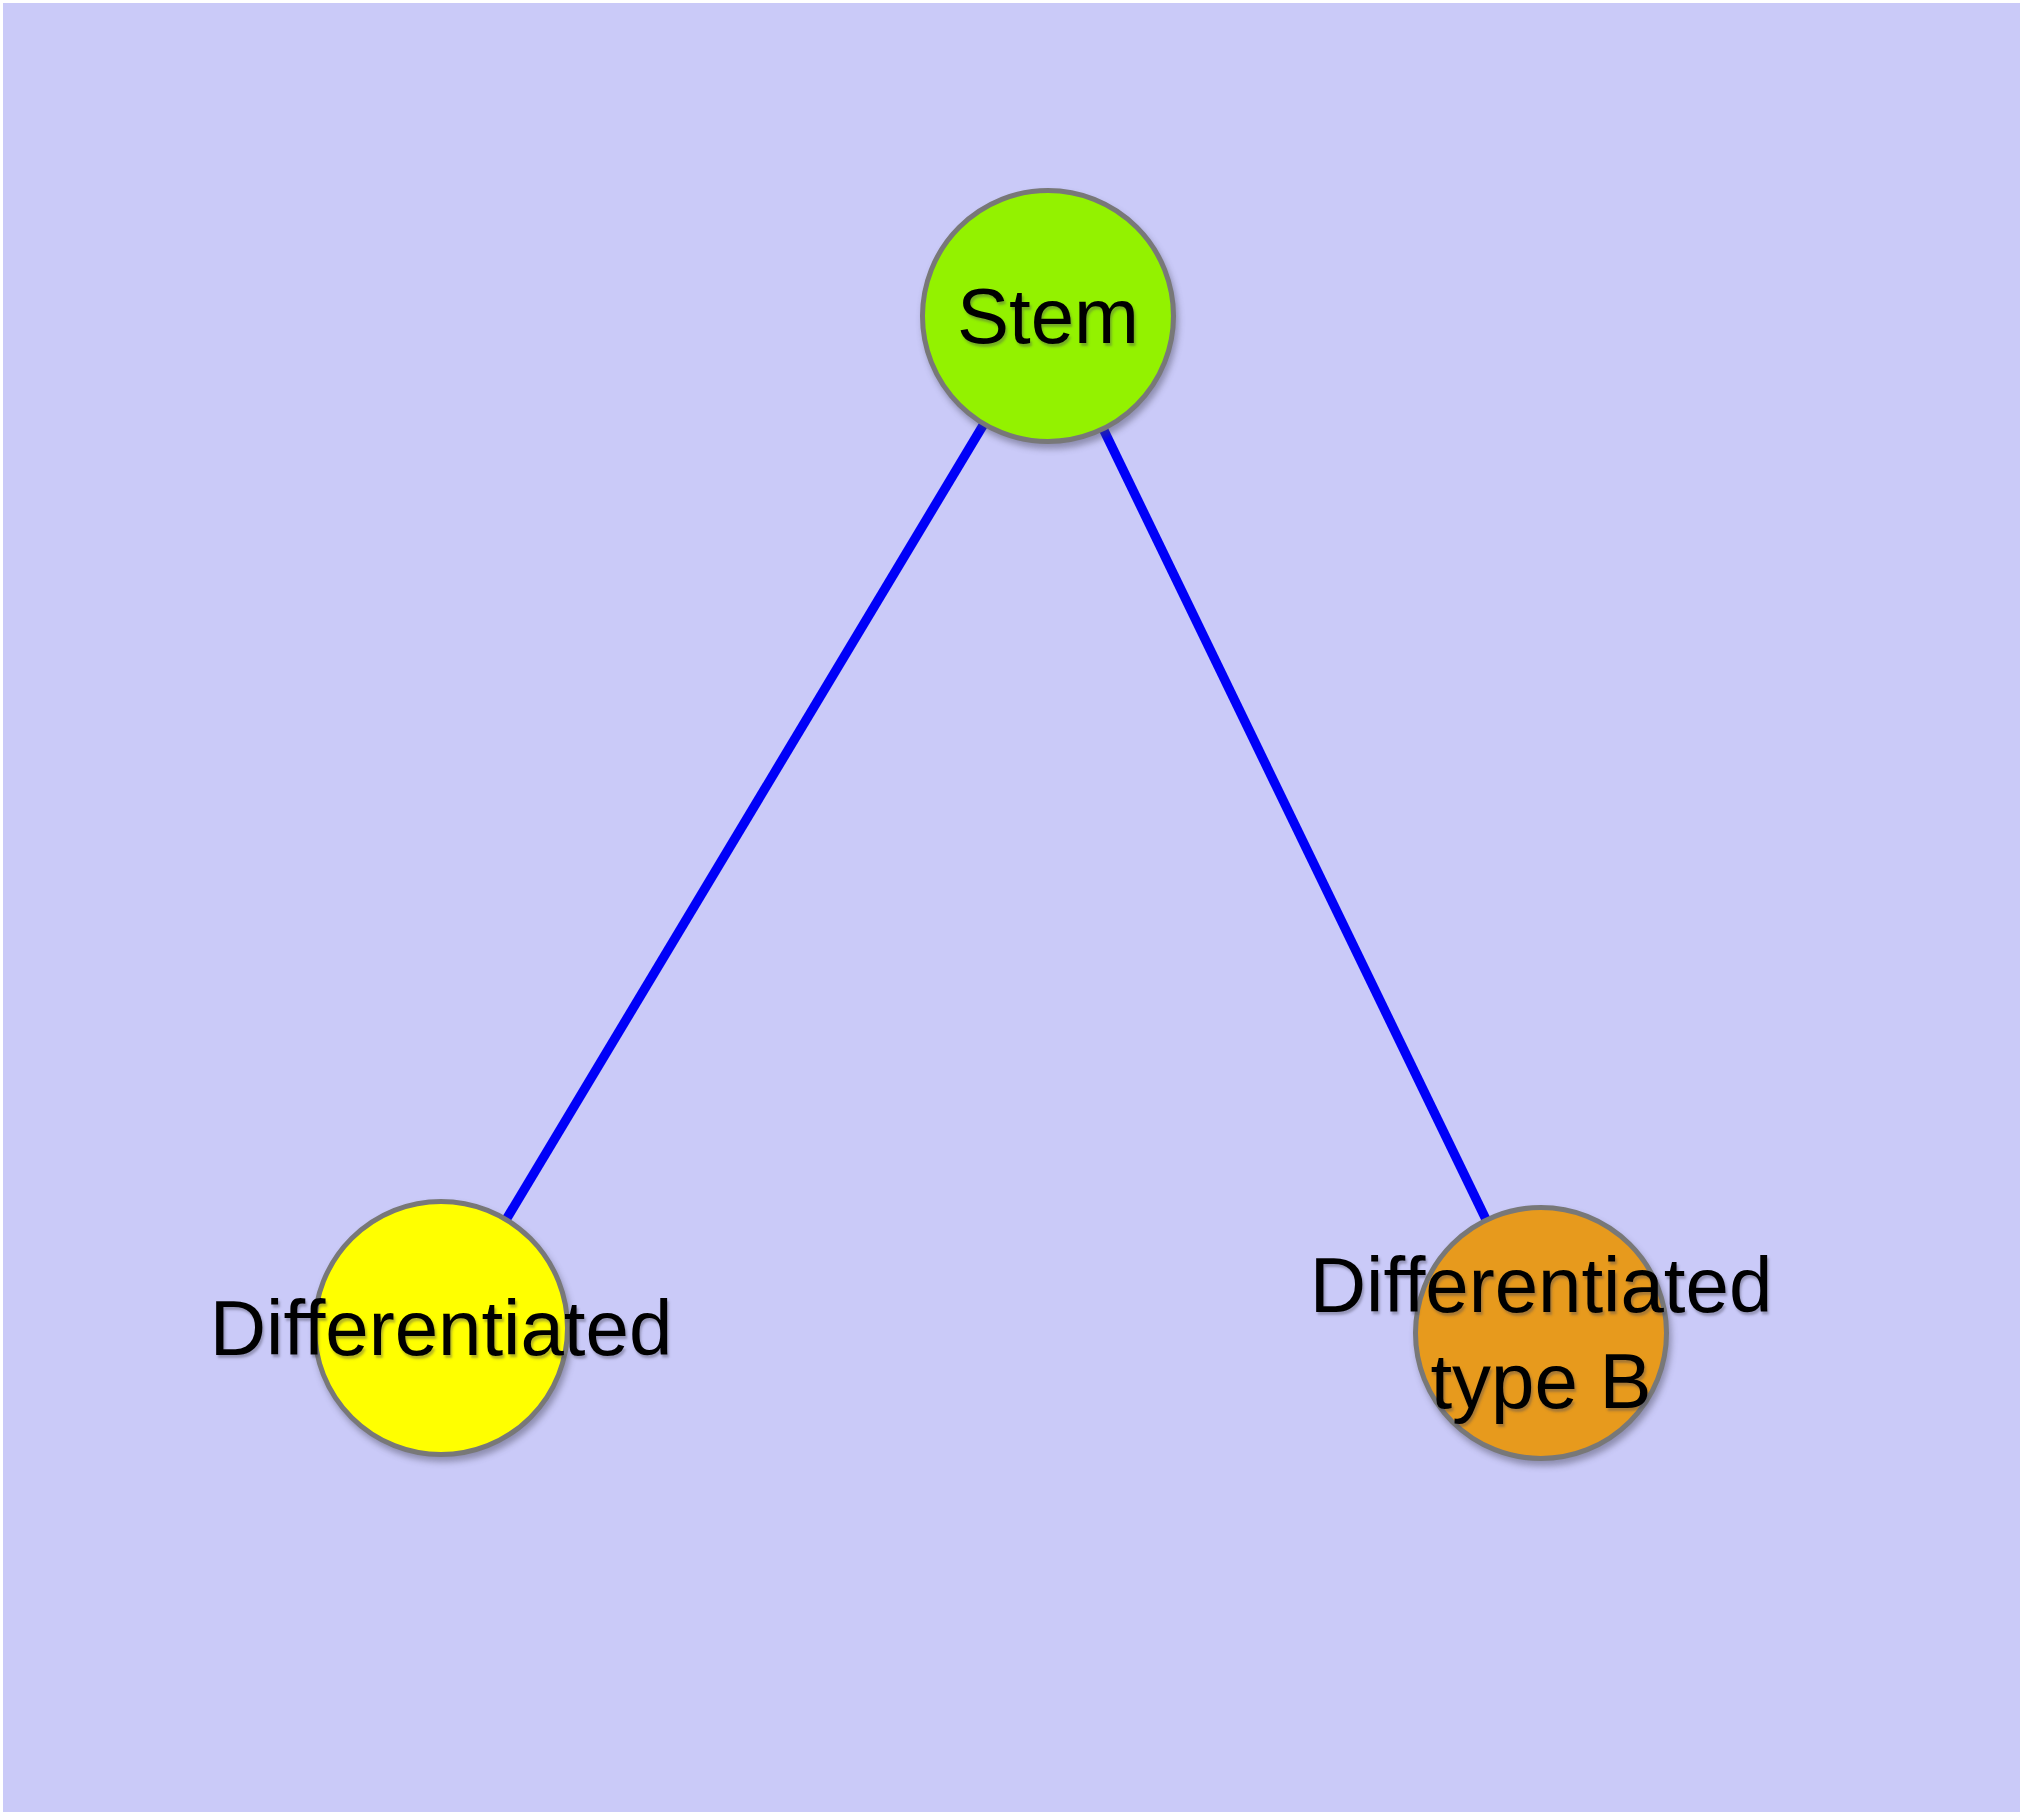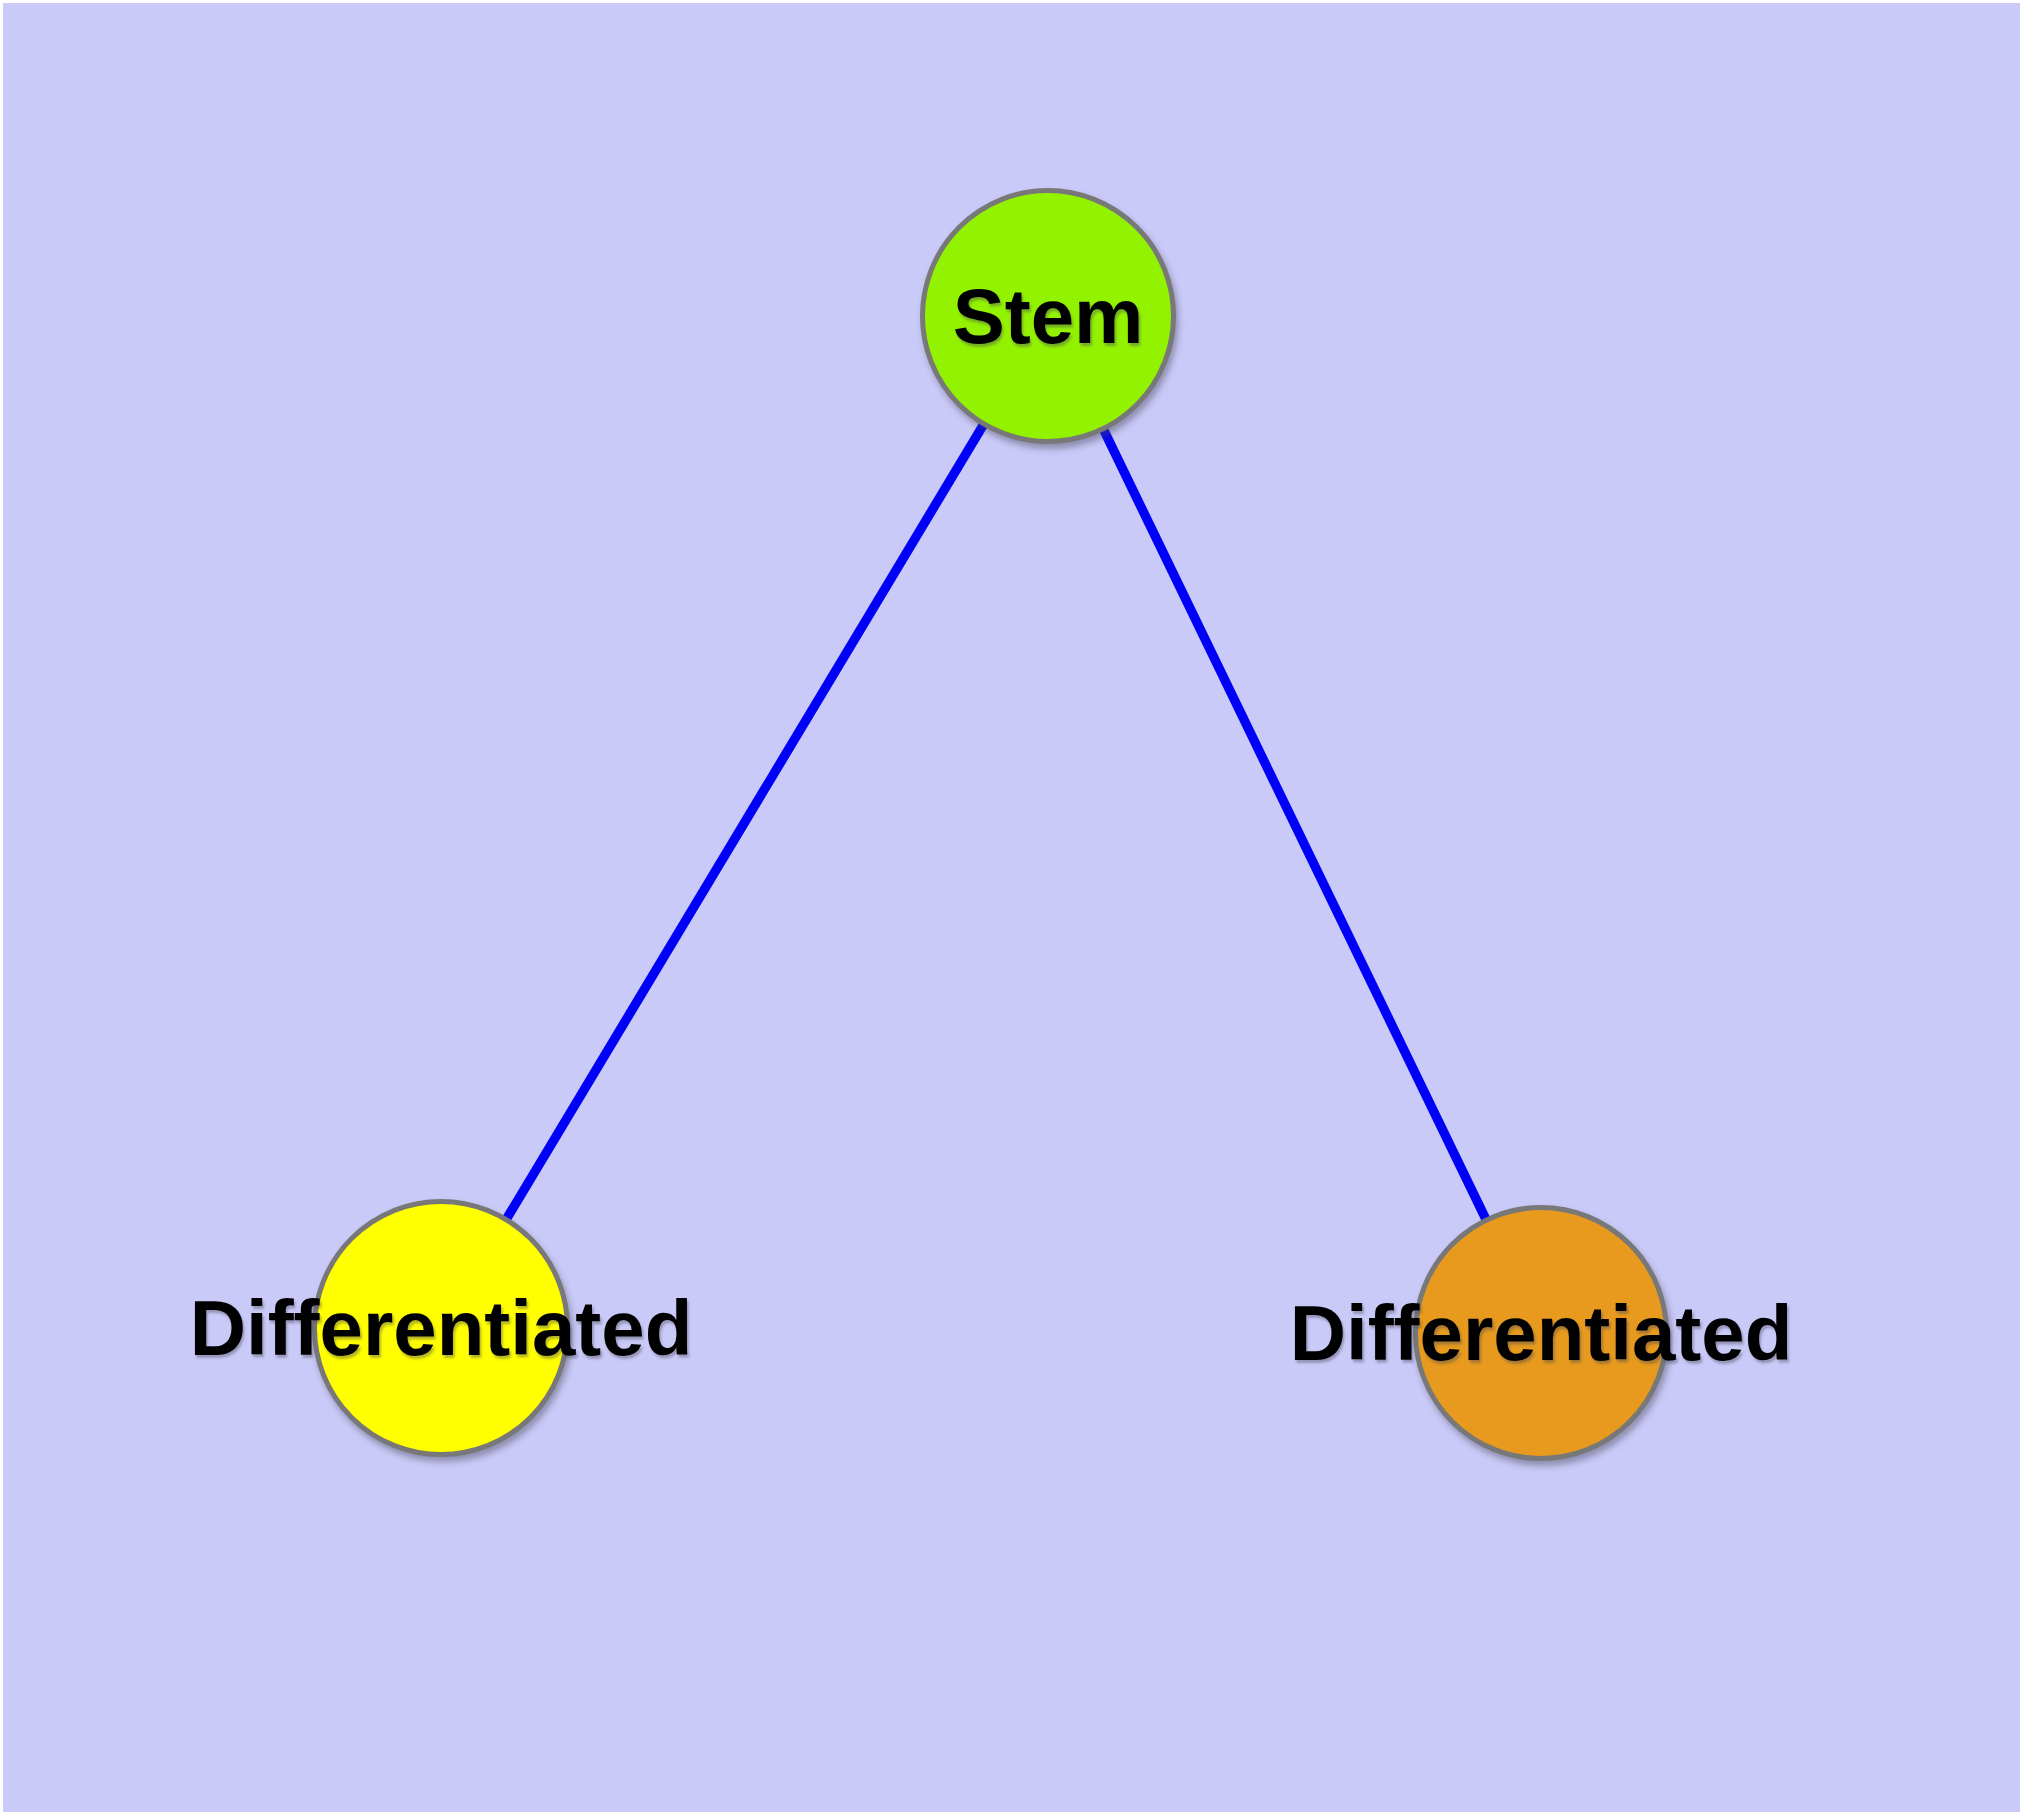--- a/index.html
+++ b/index.html
@@ -36,21 +36,21 @@
   .node {
     position: absolute;
     border-radius: 50%;
     box-sizing: border-box;
     box-shadow: 2.5px 5.1px 6px rgba(70, 70, 90, 0.45);
   }
   .node-label {
     position: absolute;
     transform: translate(-50%, -50%);
     text-align: center;
-    font-weight: bold;
+    font-weight: normal;
     white-space: nowrap;
     z-index: 3;
     text-shadow: 1.7px 3.4px 2.5px rgba(70, 70, 90, 0.40);
   }
   .node-label .label-line {
     display: block;
   }
 </style>
 </head>
 <body>
@@ -66,16 +66,17 @@
       <div class="node-label" style="left: 1048px; top: 316px; color: rgb(0, 0, 0); font-size: 78px; line-height: 96px;">
         <span class="label-line">Stem</span>
       </div>
       <div class="node" style="left: 312px; top: 1199px; width: 258px; height: 258px; background: rgb(255, 255, 0); border: 5.1px solid rgb(120, 120, 120);"></div>
       <div class="node-label" style="left: 441px; top: 1328px; color: rgb(0, 0, 0); font-size: 78px; line-height: 96px;">
         <span class="label-line">Differentiated</span>
       </div>
       <div class="node" style="left: 1413px; top: 1205px; width: 256px; height: 256px; background: rgb(231, 154, 29); border: 5.1px solid rgb(120, 120, 120);"></div>
       <div class="node-label" style="left: 1541px; top: 1333px; color: rgb(0, 0, 0); font-size: 78px; line-height: 96px;">
         <span class="label-line">Differentiated</span>
+        <span class="label-line">type B</span>
       </div>
     </div>
 </div>
 
 
 </body></html>

